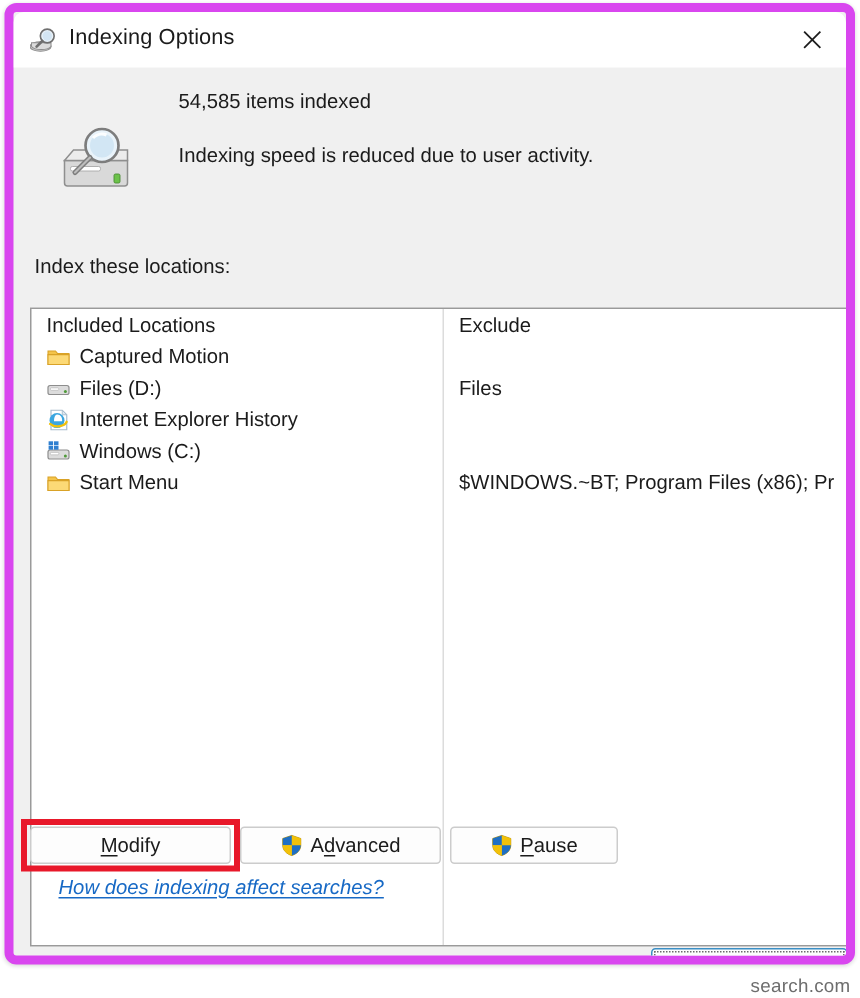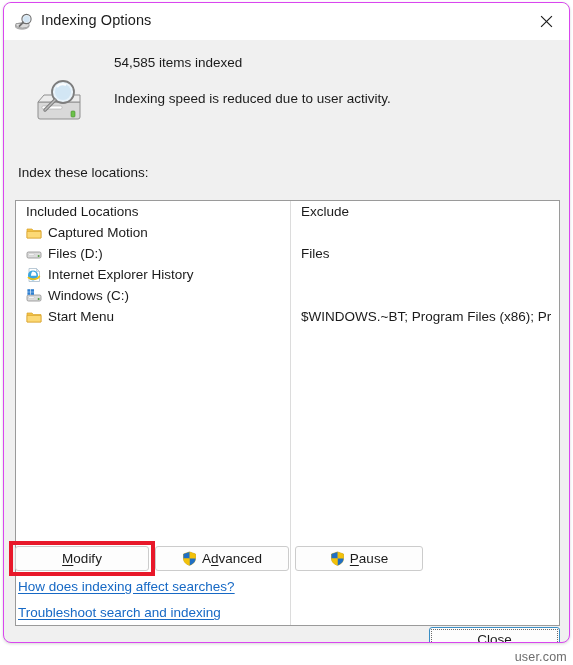--- a/index.html
+++ b/index.html
@@ -16,21 +16,21 @@
   }
 
   
   #dialog {
     position: absolute;
     left: 3px;
     top: 2px;
     width: 567px;
     height: 641px;
     background: #f0f0f0;
-    border: 1px solid #d946ef;
+    border: 6px solid #d946ef;
     border-radius: 8px;
     box-sizing: border-box;
     box-shadow: 0 1px 3px rgba(0,0,0,0.16);
     overflow: hidden;
   }
 
   
   #titlebar {
     position: absolute;
     left: 0; top: 0;
@@ -159,21 +159,21 @@
     color: #1b1b1b;
     display: flex;
     align-items: center;
     justify-content: center;
     gap: 5px;
     cursor: default;
     white-space: nowrap;
   }
   #btn-modify   { left: 11px;  top: 543px; width: 134px; }
   #btn-advanced { left: 151px; top: 543px; width: 134px; }
-  #btn-pause    { left: 291px; top: 543px; width: 128px; }
+  #btn-pause    { left: 291px; top: 543px; width: 112px; }
 
   .shield { width: 15px; height: 15px; flex: 0 0 auto; }
   .acc { text-decoration: underline; text-underline-offset: 2px; }
 
   
   #modify-highlight {
     position: absolute;
     left: 5px;
     top: 538px;
     width: 146px;
@@ -186,21 +186,21 @@
   
   .link {
     position: absolute;
     font-size: 13.5px;
     color: #1769c5;
     text-decoration: underline;
     text-underline-offset: 2px;
     cursor: pointer;
     white-space: nowrap;
   }
-  #link-how   { left: 14px; top: 576px; }
+  #link-how   { left: 30px; top: 576px; font-style: italic; }
   #link-trouble { left: 14px; top: 602px; }
 
   
   #btn-close-bottom {
     position: absolute;
     left: 425px;
     top: 624px;
     width: 131px;
     height: 25px;
     background: #fdfdfd;
@@ -392,22 +392,21 @@
         <path d="M8 8 L14.4 8 C14.4 11.6 11.6 14.2 8 15.3 Z" fill="#1f6fc4"></path>
         <path d="M8 8 L1.6 8 C1.6 11.6 4.4 14.2 8 15.3 Z" fill="#f2c10a"></path>
       </svg>
     </span>
     <span><span class="acc">P</span><span>ause</span></span>
   </div>
 
   <div id="modify-highlight"></div>
 
   <a class="link" id="link-how">How does indexing affect searches?</a>
-  <a class="link" id="link-trouble">Troubleshoot search and indexing</a>
 
   <div id="btn-close-bottom">
     <span class="focus-ring"></span>
     <span class="lbl">Close</span>
   </div>
 
 </div>
 
-<div id="watermark">user.com</div>
+<div id="watermark">search.com</div>
 
 </body></html>

